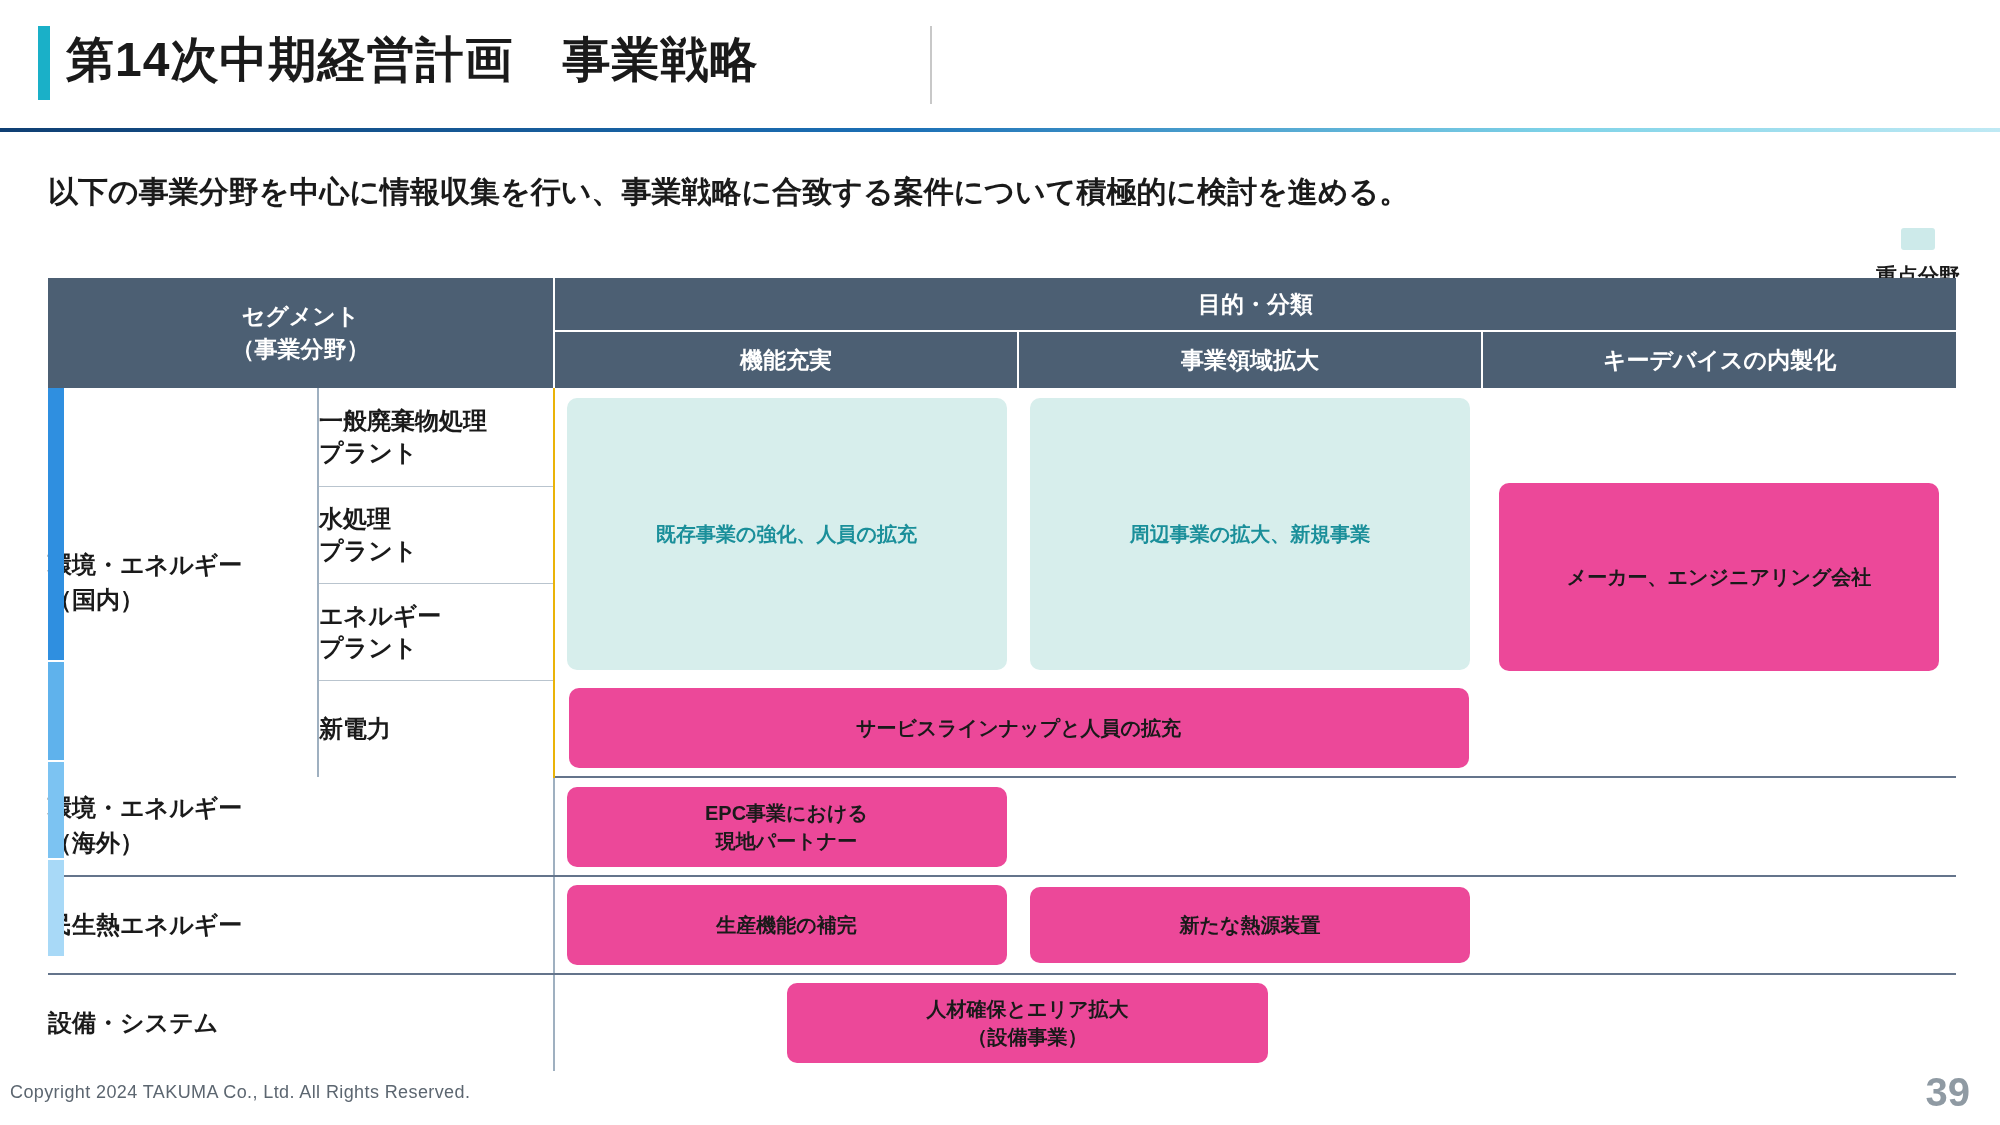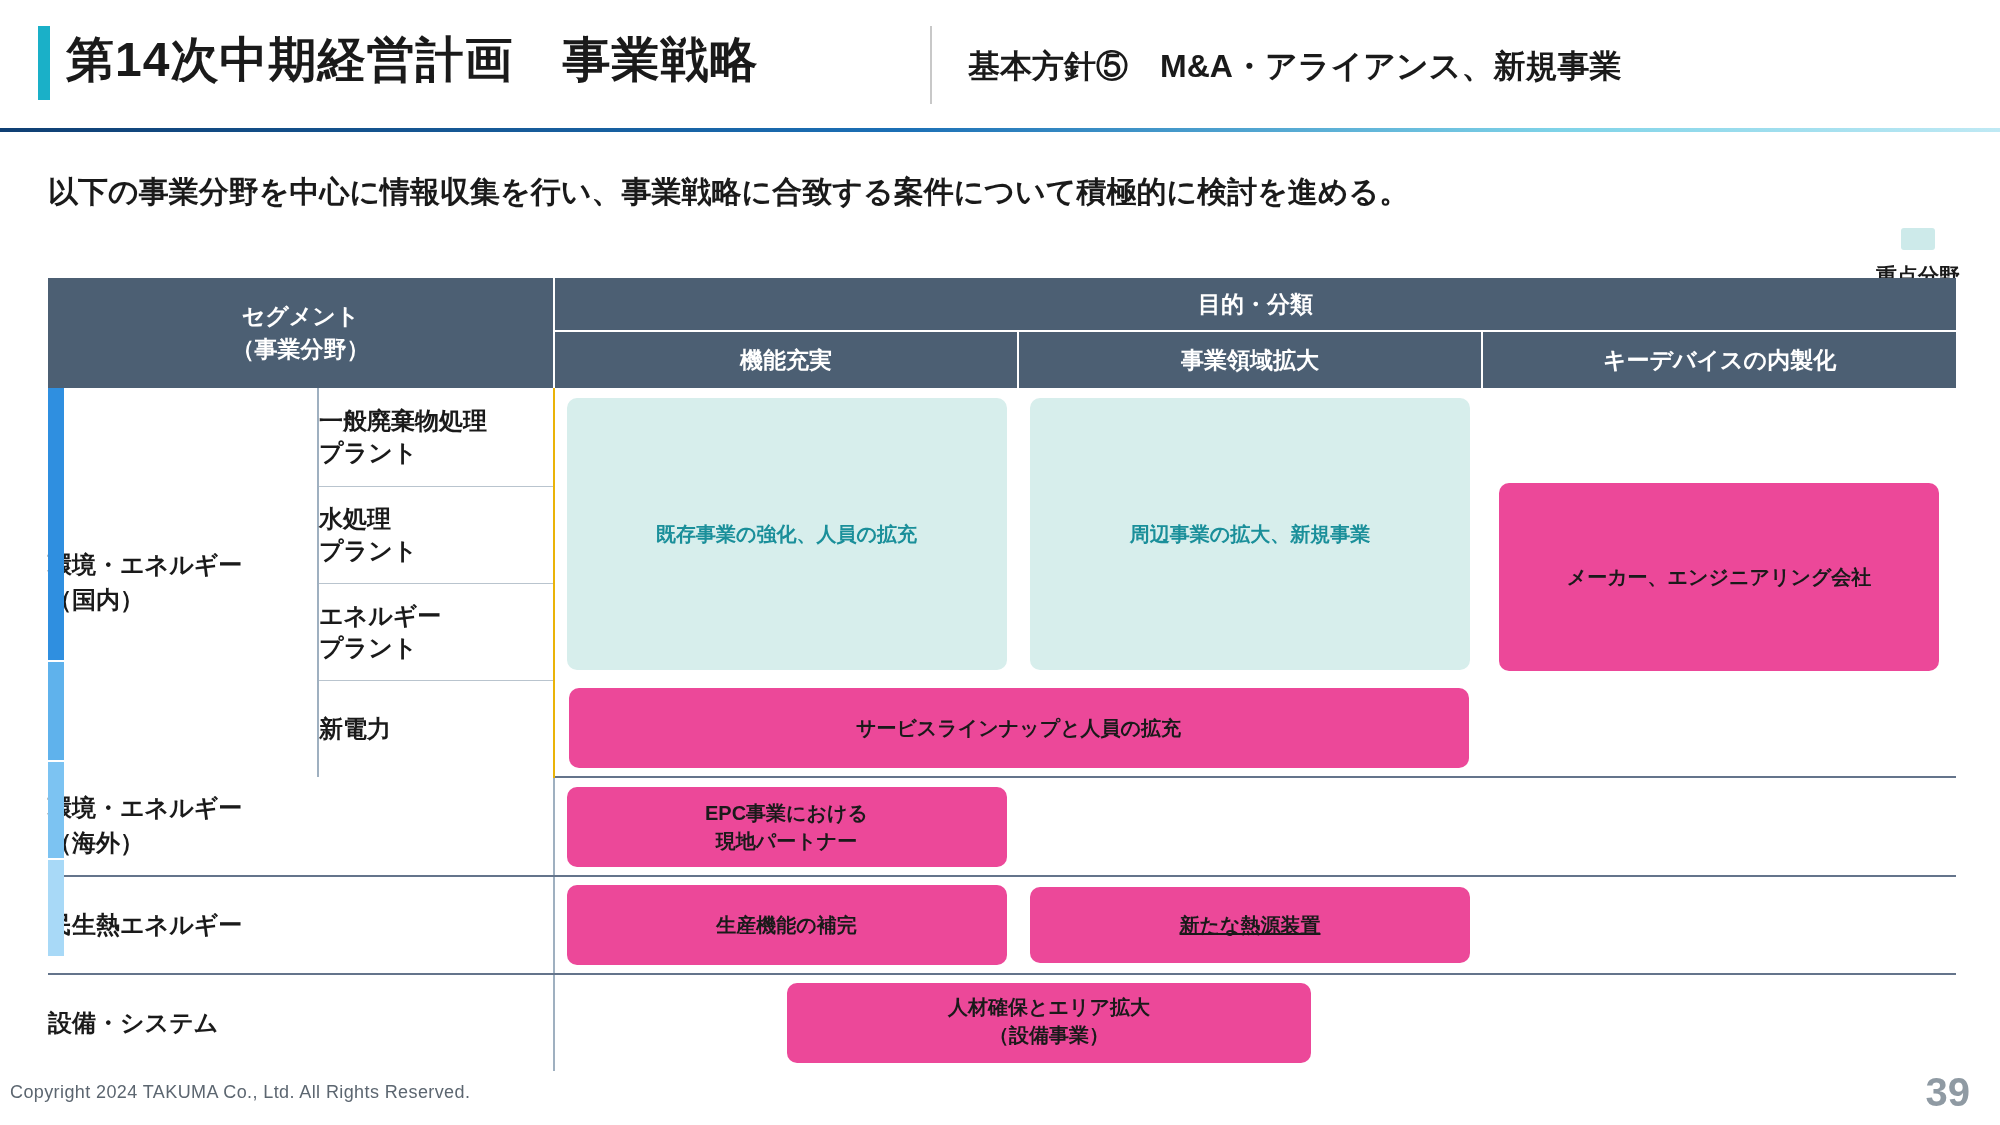--- a/index.html
+++ b/index.html
@@ -241,21 +241,20 @@
     margin-left: 16px;
   }
 </style>
 </head>
 <body>
 
 <div class="header">
   <div class="header-accent"></div>
   <div class="header-title">第14次中期経営計画　事業戦略</div>
   <div class="header-divider"></div>
-  <div class="header-subtitle">基本方針⑤　M&amp;A・アライアンス、新規事業</div>
 
   <div class="header-rule"></div>
 </div>
 
 <div class="lead">以下の事業分野を中心に情報収集を行い、事業戦略に合致する案件について積極的に検討を進める。</div>
 
 <div class="legend">
   <div class="legend-swatch"></div>
   <div class="legend-label">重点分野</div>
 </div>
@@ -355,31 +354,31 @@
     </tr>
 
     <tr class="row-div">
       <td class="seg-cell" colspan="2" style="height:96px;">
         <div>民生熱エネルギー</div>
       </td>
       <td class="body-cell">
         <div class="pill pill-gray" style="width:440px;height:80px;">生産機能の補完</div>
       </td>
       <td class="body-cell">
-        <div class="pill pill-gray" style="width:440px;height:76px;text-decoration:underline;">新たな熱源装置</div>
+        <div class="pill pill-gray" style="width:440px;height:76px;">新たな熱源装置</div>
       </td>
       <td class="body-cell"></td>
     </tr>
 
     <tr>
       <td class="seg-cell" colspan="2" style="height:96px;">
         <div>設備・システム</div>
       </td>
       <td class="body-cell" colspan="2">
-        <div class="pill pill-gray" style="width:524px;height:80px;margin-left:232px;font-family:Liberation Mono, monospace;">
+        <div class="pill pill-gray" style="width:481px;height:80px;margin-left:232px;">
           <span>
             <span>人材確保とエリア拡大</span><br>
             <span>（設備事業）</span>
           </span>
         </div>
       </td>
       <td class="body-cell"></td>
     </tr>
   </tbody>
     </table>

